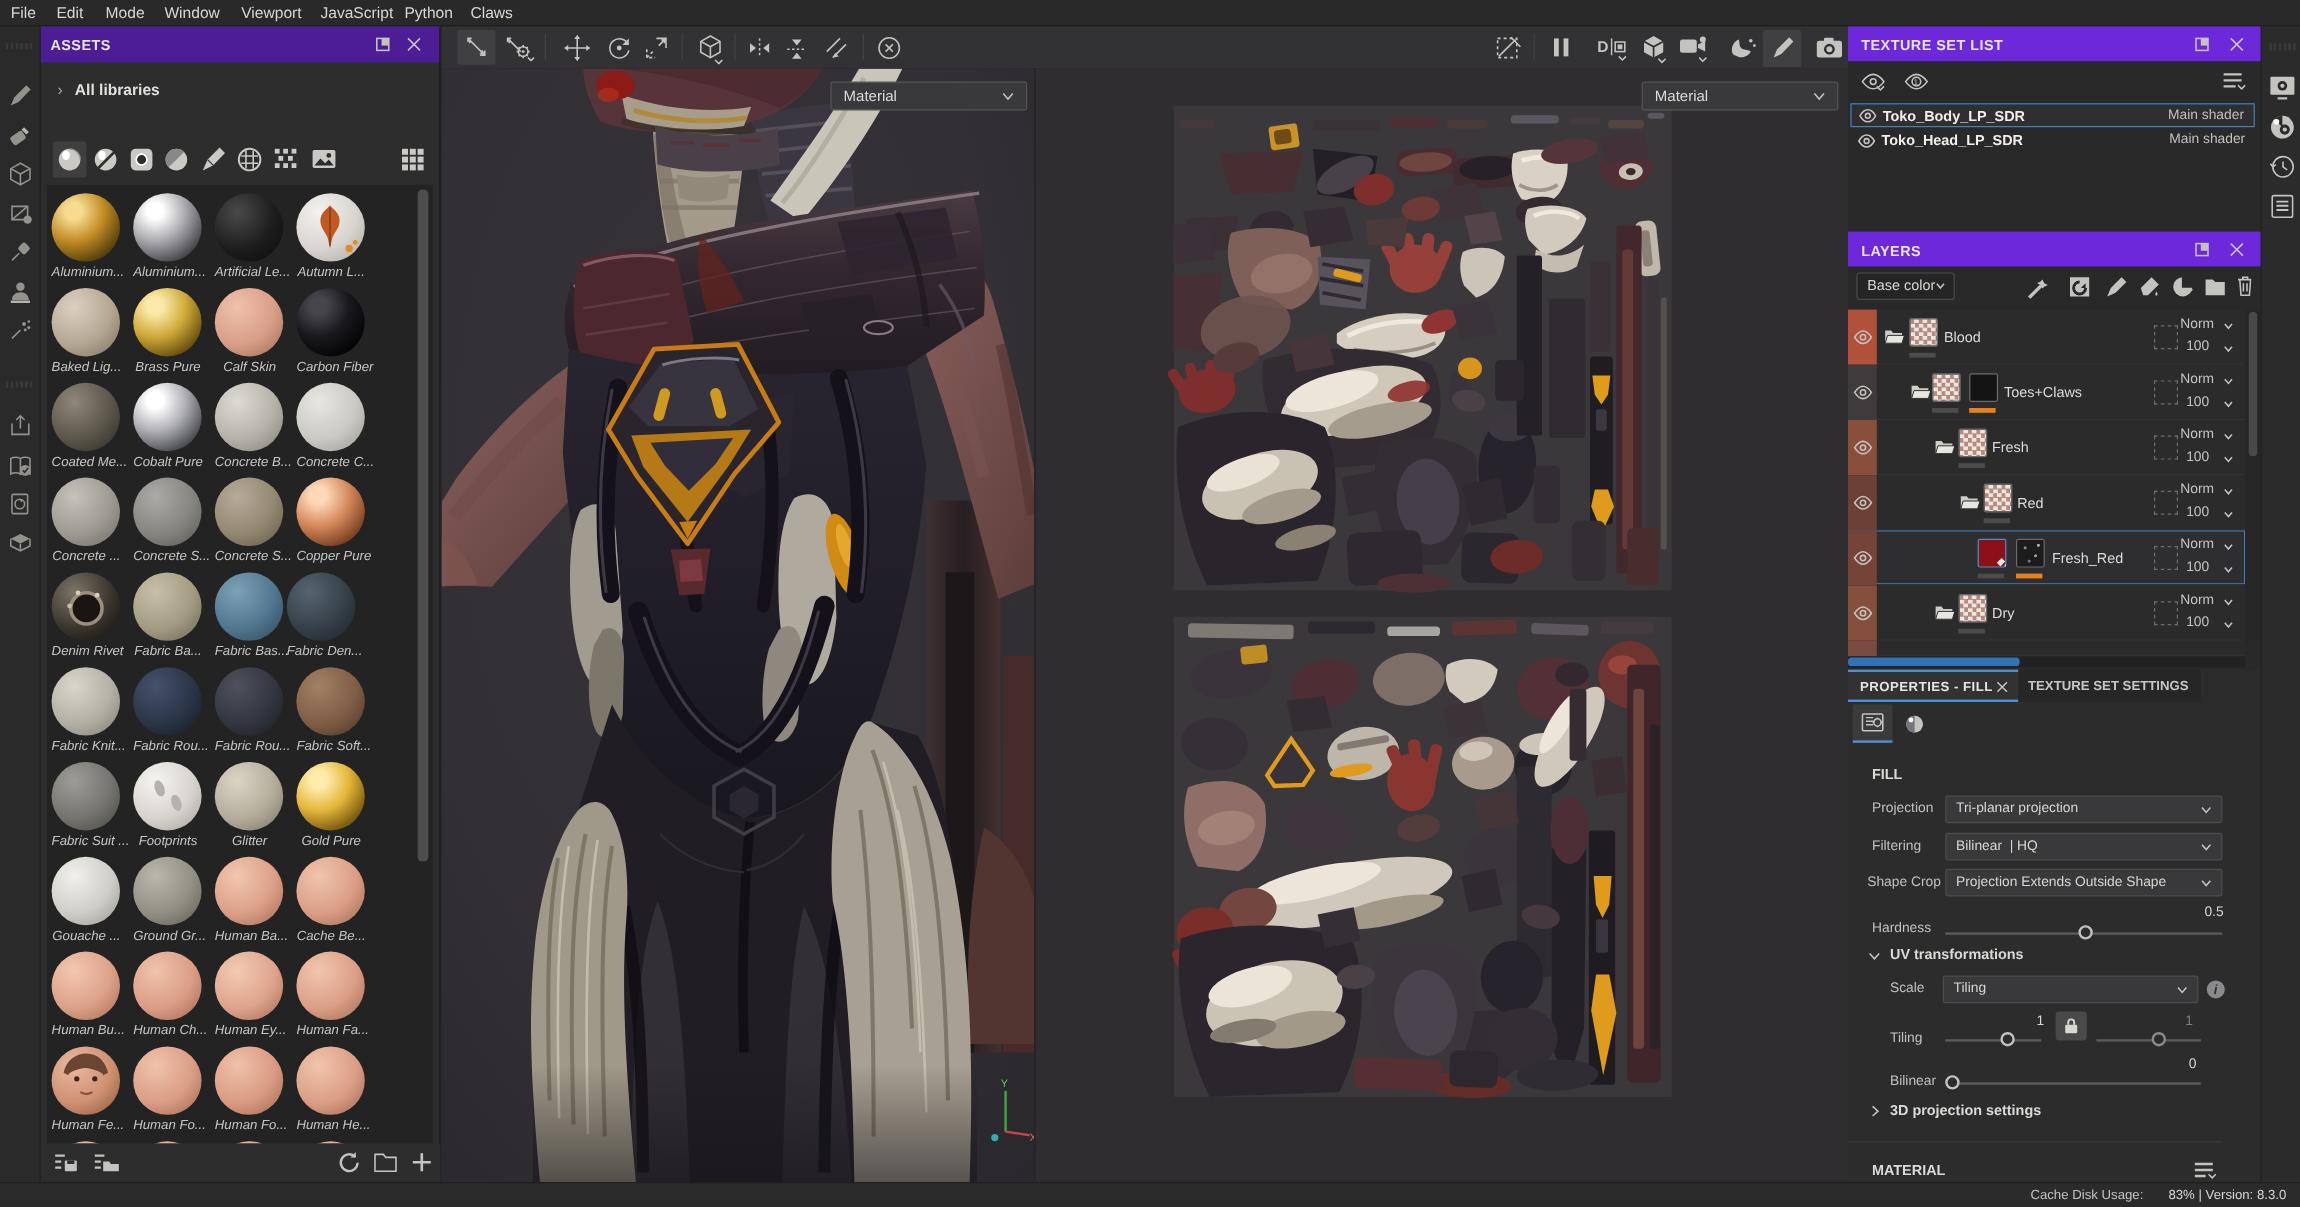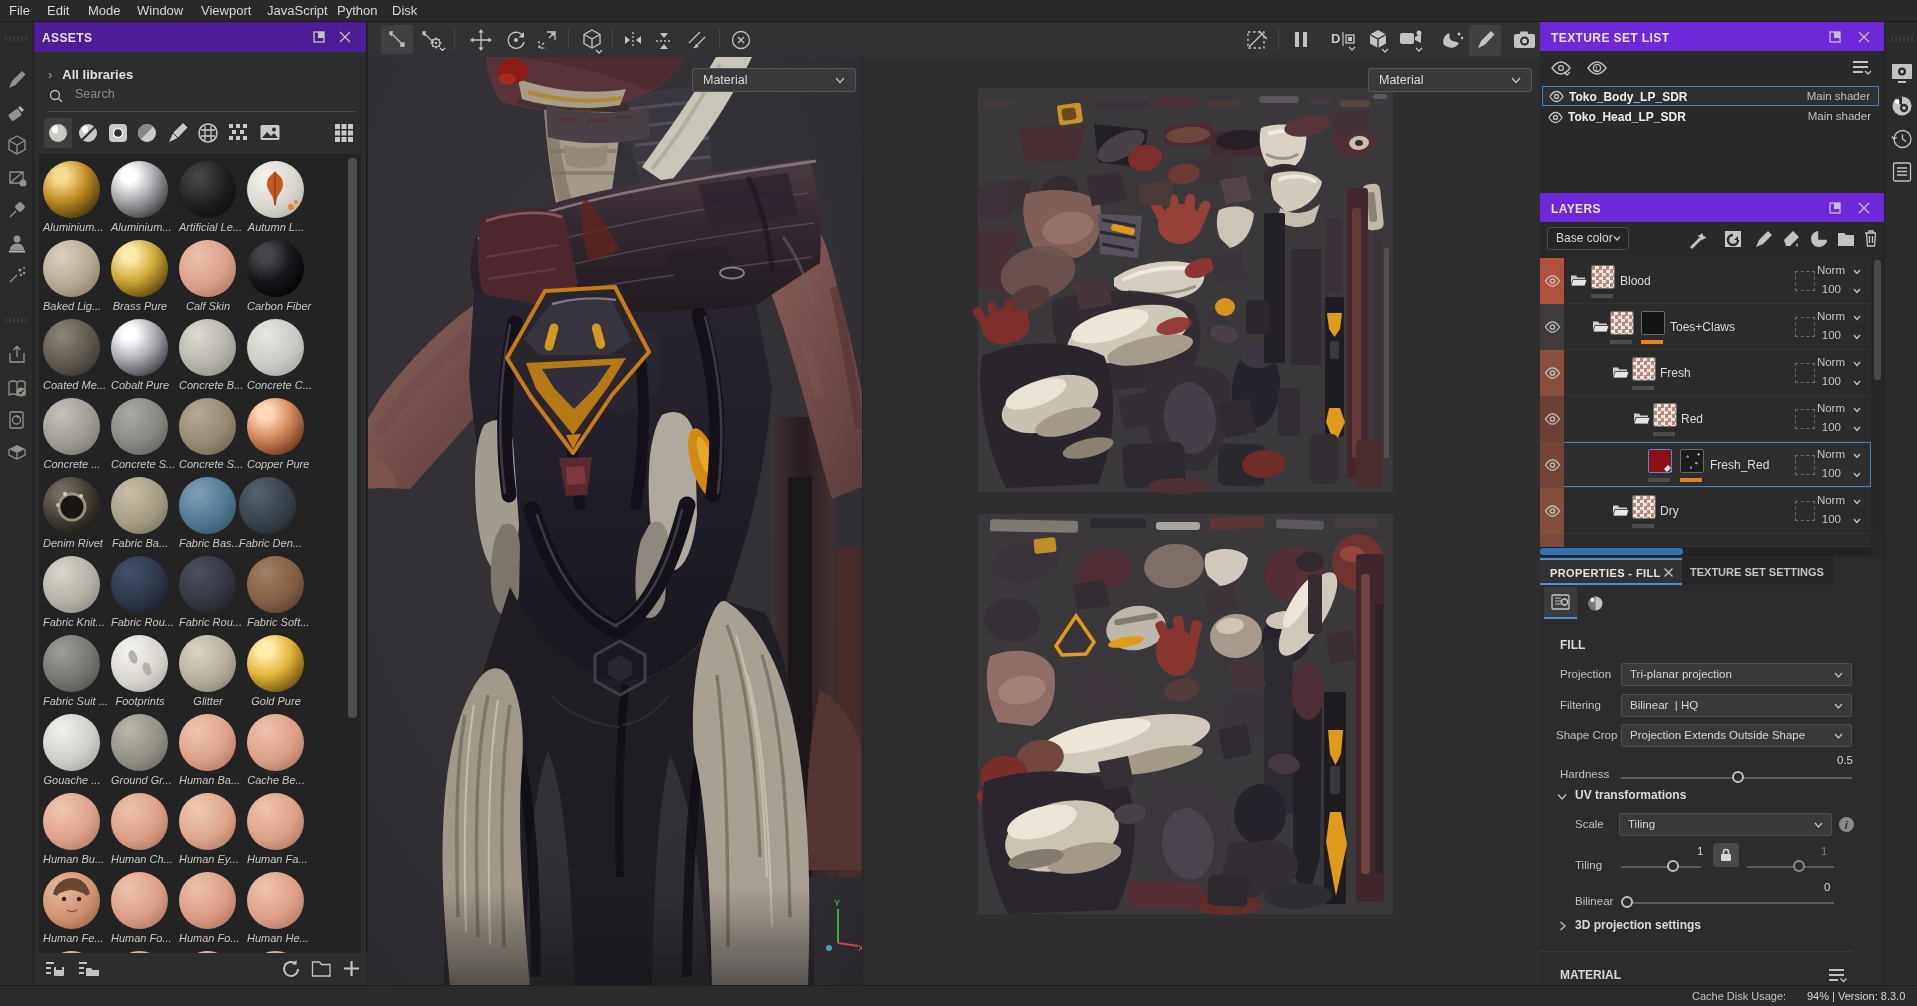--- a/index.html
+++ b/index.html
@@ -74,21 +74,21 @@
 <body>
 
 <div id="menubar" class="abs">
 <span style="left:9px">File</span>
     <span style="left:47px">Edit</span>
     <span style="left:88px">Mode</span>
     <span style="left:137px">Window</span>
     <span style="left:201px">Viewport</span>
     <span style="left:267px">JavaScript</span>
     <span style="left:337px">Python</span>
-    <span style="left:392px">Disk</span>
+    <span style="left:392px">Claws</span>
 </div>
 
 <div id="lstrip" class="abs">
   <div style="position:absolute;left:5px;top:14px;width:24px;height:5px;background:repeating-linear-gradient(90deg,#3a393a 0 2px,transparent 2px 4px)"></div>
   <svg style="top:48px" width="20" height="20" viewBox="0 0 20 20">
       <path d="M2 18l3-7L15 1l3.5 3.5L8.5 15z" class="icf"></path>
     </svg>
   <svg style="top:81px" width="20" height="20" viewBox="0 0 20 20">
       <rect x="2" y="8" width="12" height="8" rx="2" transform="rotate(-35 8 12)" class="icf"></rect>
       <path d="M12 4l4 4" stroke="#b5b3b0" stroke-width="3"></path>
@@ -145,27 +145,20 @@
       <span class="ptitle">ASSETS</span>
     <svg class="hico" style="right:40px" viewBox="0 0 14 14">
         <rect x="2" y="2" width="10" height="10" class="ic"></rect>
         <rect x="6" y="2" width="6" height="6" class="icf"></rect>
       </svg>
     <svg class="hico" style="right:14px" viewBox="0 0 14 14">
         <path d="M2 2 12 12 M12 2 2 12" class="ic" stroke-width="1.6"></path>
       </svg>
   </div>
   <div id="alllib"><span style="color:#aaa;font-weight:normal;margin-right:10px">›</span>All libraries</div>
-  <div id="searchrow">
-    <svg width="16" height="16" style="position:absolute;left:0;top:2px" viewBox="0 0 16 16">
-        <circle cx="7" cy="7" r="4.5" class="ic"></circle>
-        <path d="M10.5 10.5 14 14" class="ic"></path>
-      </svg>
-    <span style="position:absolute;left:27px;top:1px;font-size:12.5px;color:#8f8d8a">Search</span>
-  </div>
   <div id="filters">
     <div style="position:absolute;left:2px;top:0;width:28px;height:30px;background:#403f40;border-radius:2px"></div>
     <svg style="position:absolute;left:5px;top:4px" width="22" height="22" viewBox="0 0 22 22">
         <circle cx="11" cy="11" r="9" fill="#cbc9c6"></circle>
         <ellipse cx="8" cy="7.5" rx="3.2" ry="4" fill="#fff"></ellipse>
         <path d="M11 2a9 9 0 0 1 9 9" fill="none" stroke="#8a8886" stroke-width="1"></path>
       </svg>
     <svg style="position:absolute;left:35px;top:4px" width="22" height="22" viewBox="0 0 22 22">
         <circle cx="11" cy="11" r="9" fill="#cbc9c6"></circle>
         <path d="M5 18 18 5" stroke="#2e2d2e" stroke-width="2.2"></path>
@@ -1238,14 +1231,14 @@
       <path d="M11.5 6.5V11l3.5 2.5" class="ic" stroke-width="1.8"></path>
     </svg>
   <svg style="position:absolute;left:7px;top:139px" width="20" height="22" viewBox="0 0 20 22">
       <rect x="1.5" y="2" width="17" height="18" rx="1.5" class="ic" stroke-width="1.6"></rect>
       <path d="M5 7h10M5 10.5h10M5 14h10" stroke="#c4c3c0" stroke-width="1.6"></path>
     </svg>
 </div>
 
 <div id="status" class="abs">
   <span style="position:absolute;left:1692px;top:4px">Cache Disk Usage:</span>
-  <span style="position:absolute;left:1807px;top:4px;color:#d8d6d2">94% | Version: 8.3.0</span>
+  <span style="position:absolute;left:1807px;top:4px;color:#d8d6d2">83% | Version: 8.3.0</span>
 </div>
 
 </body></html>

